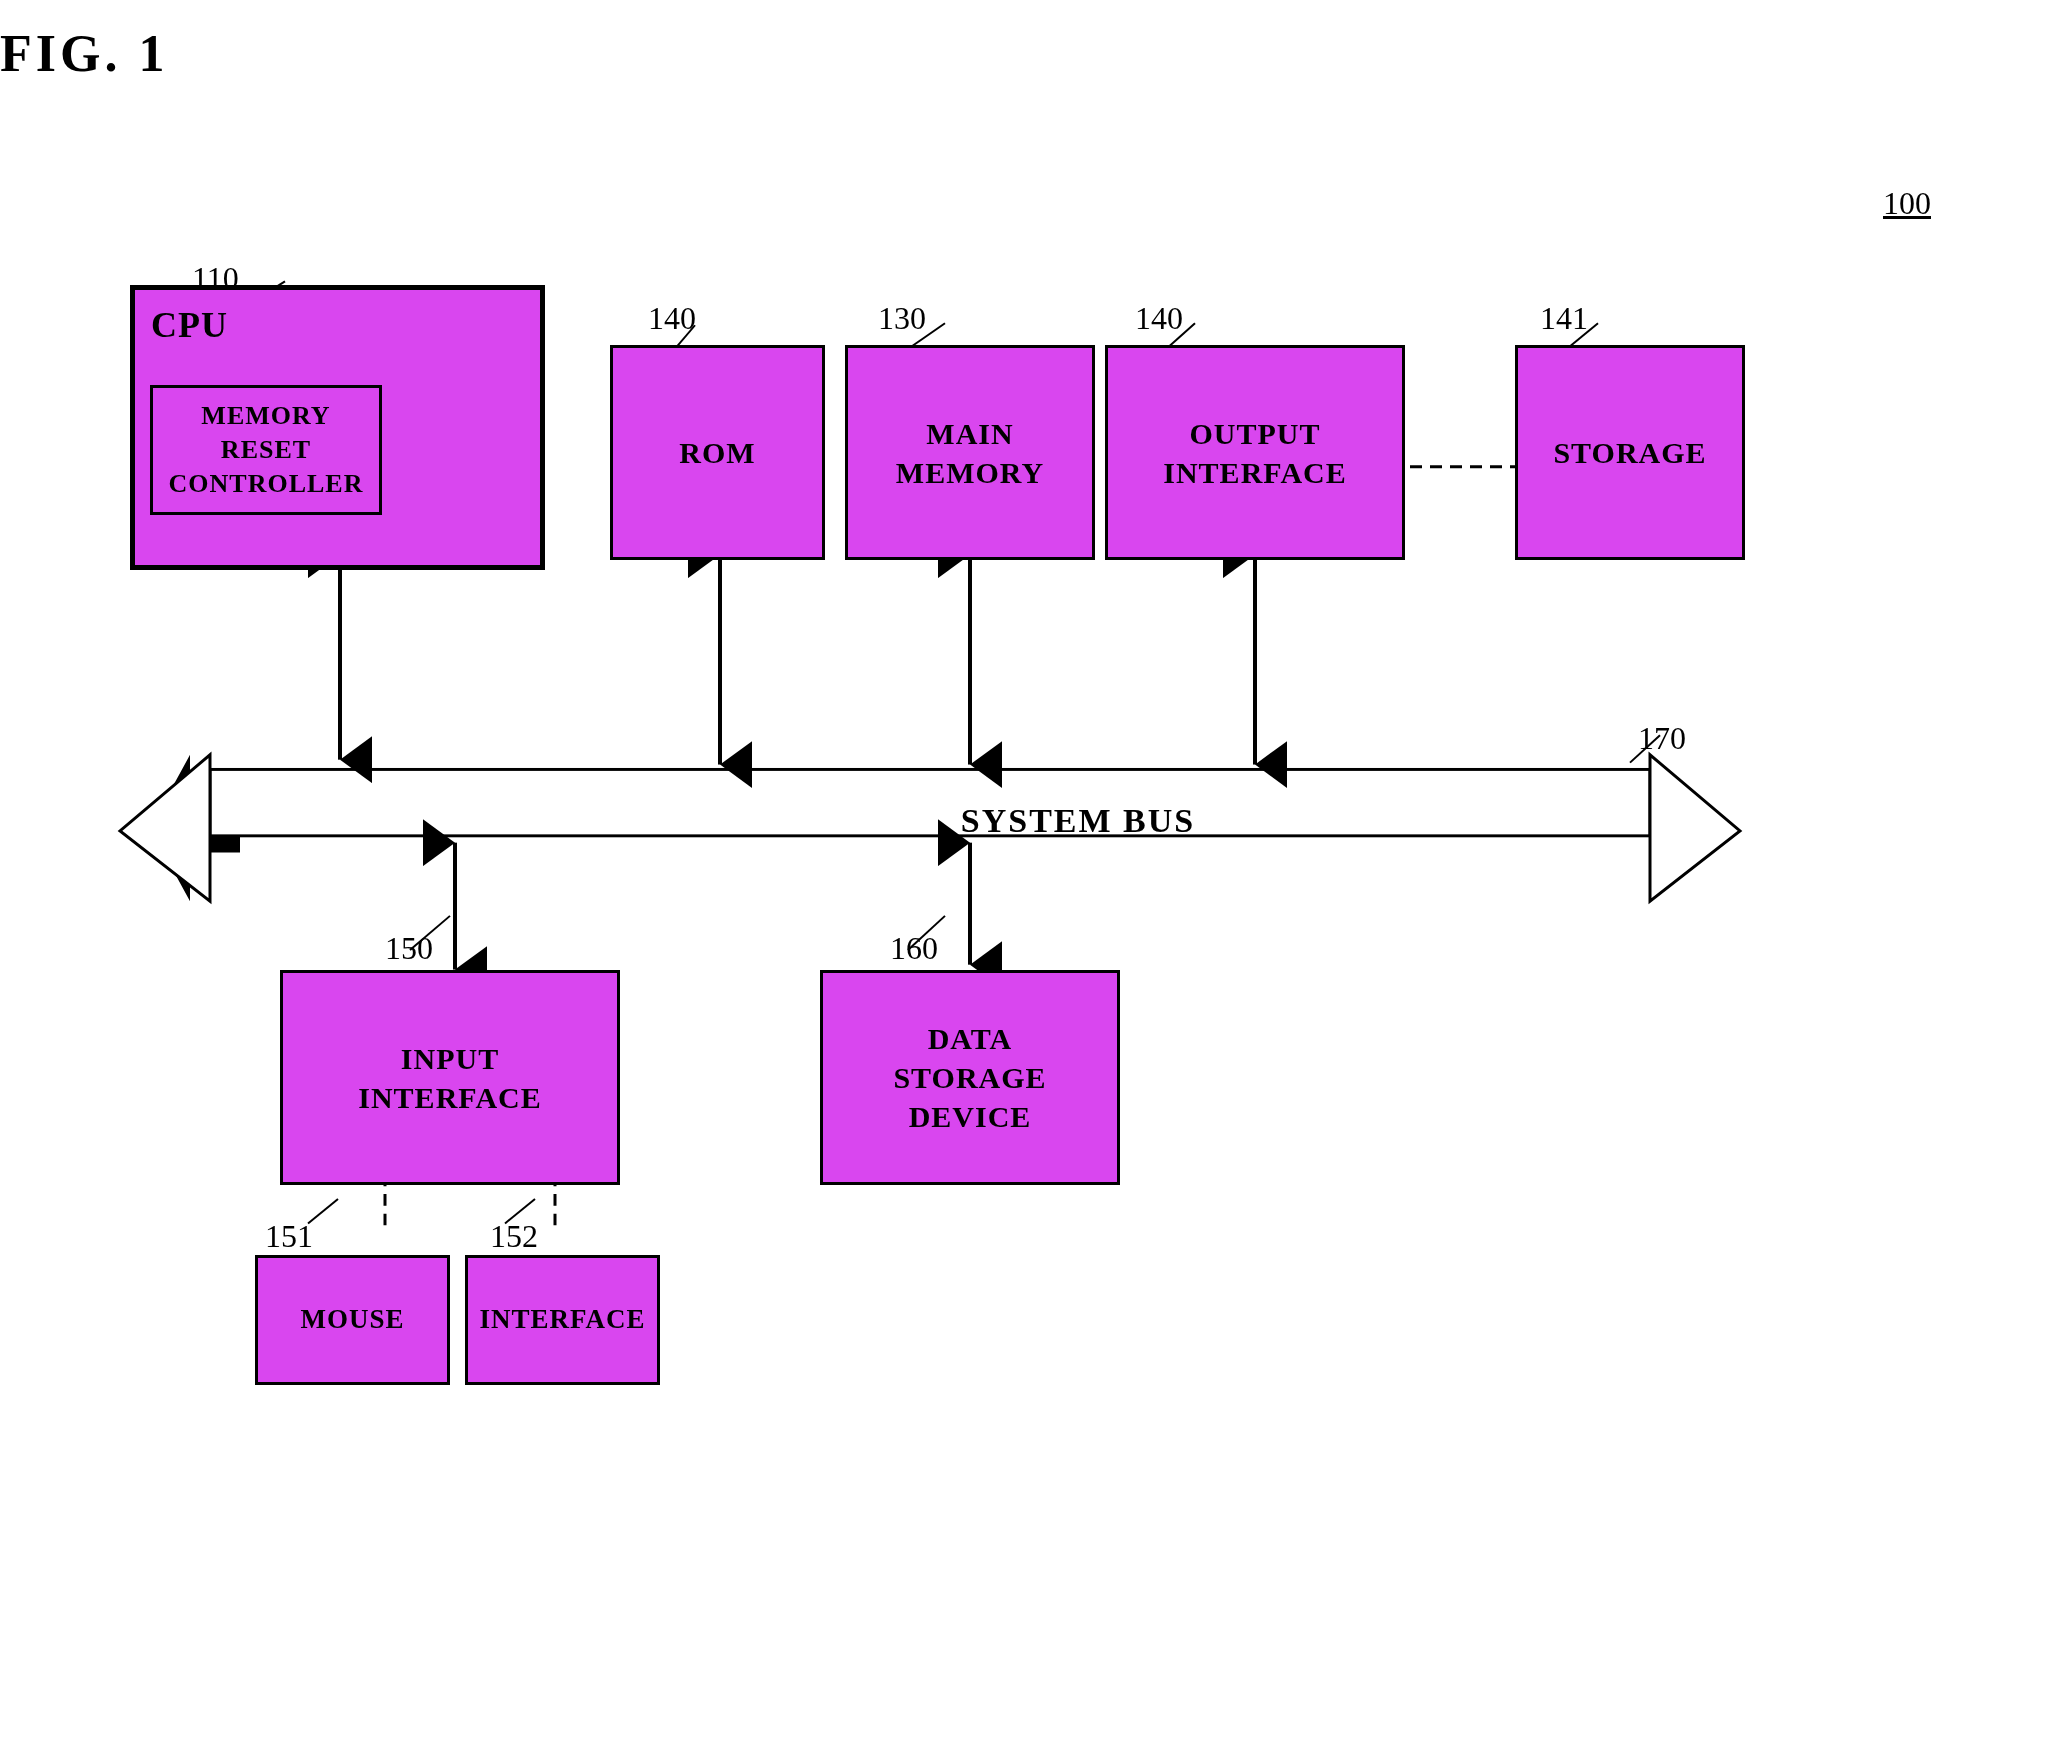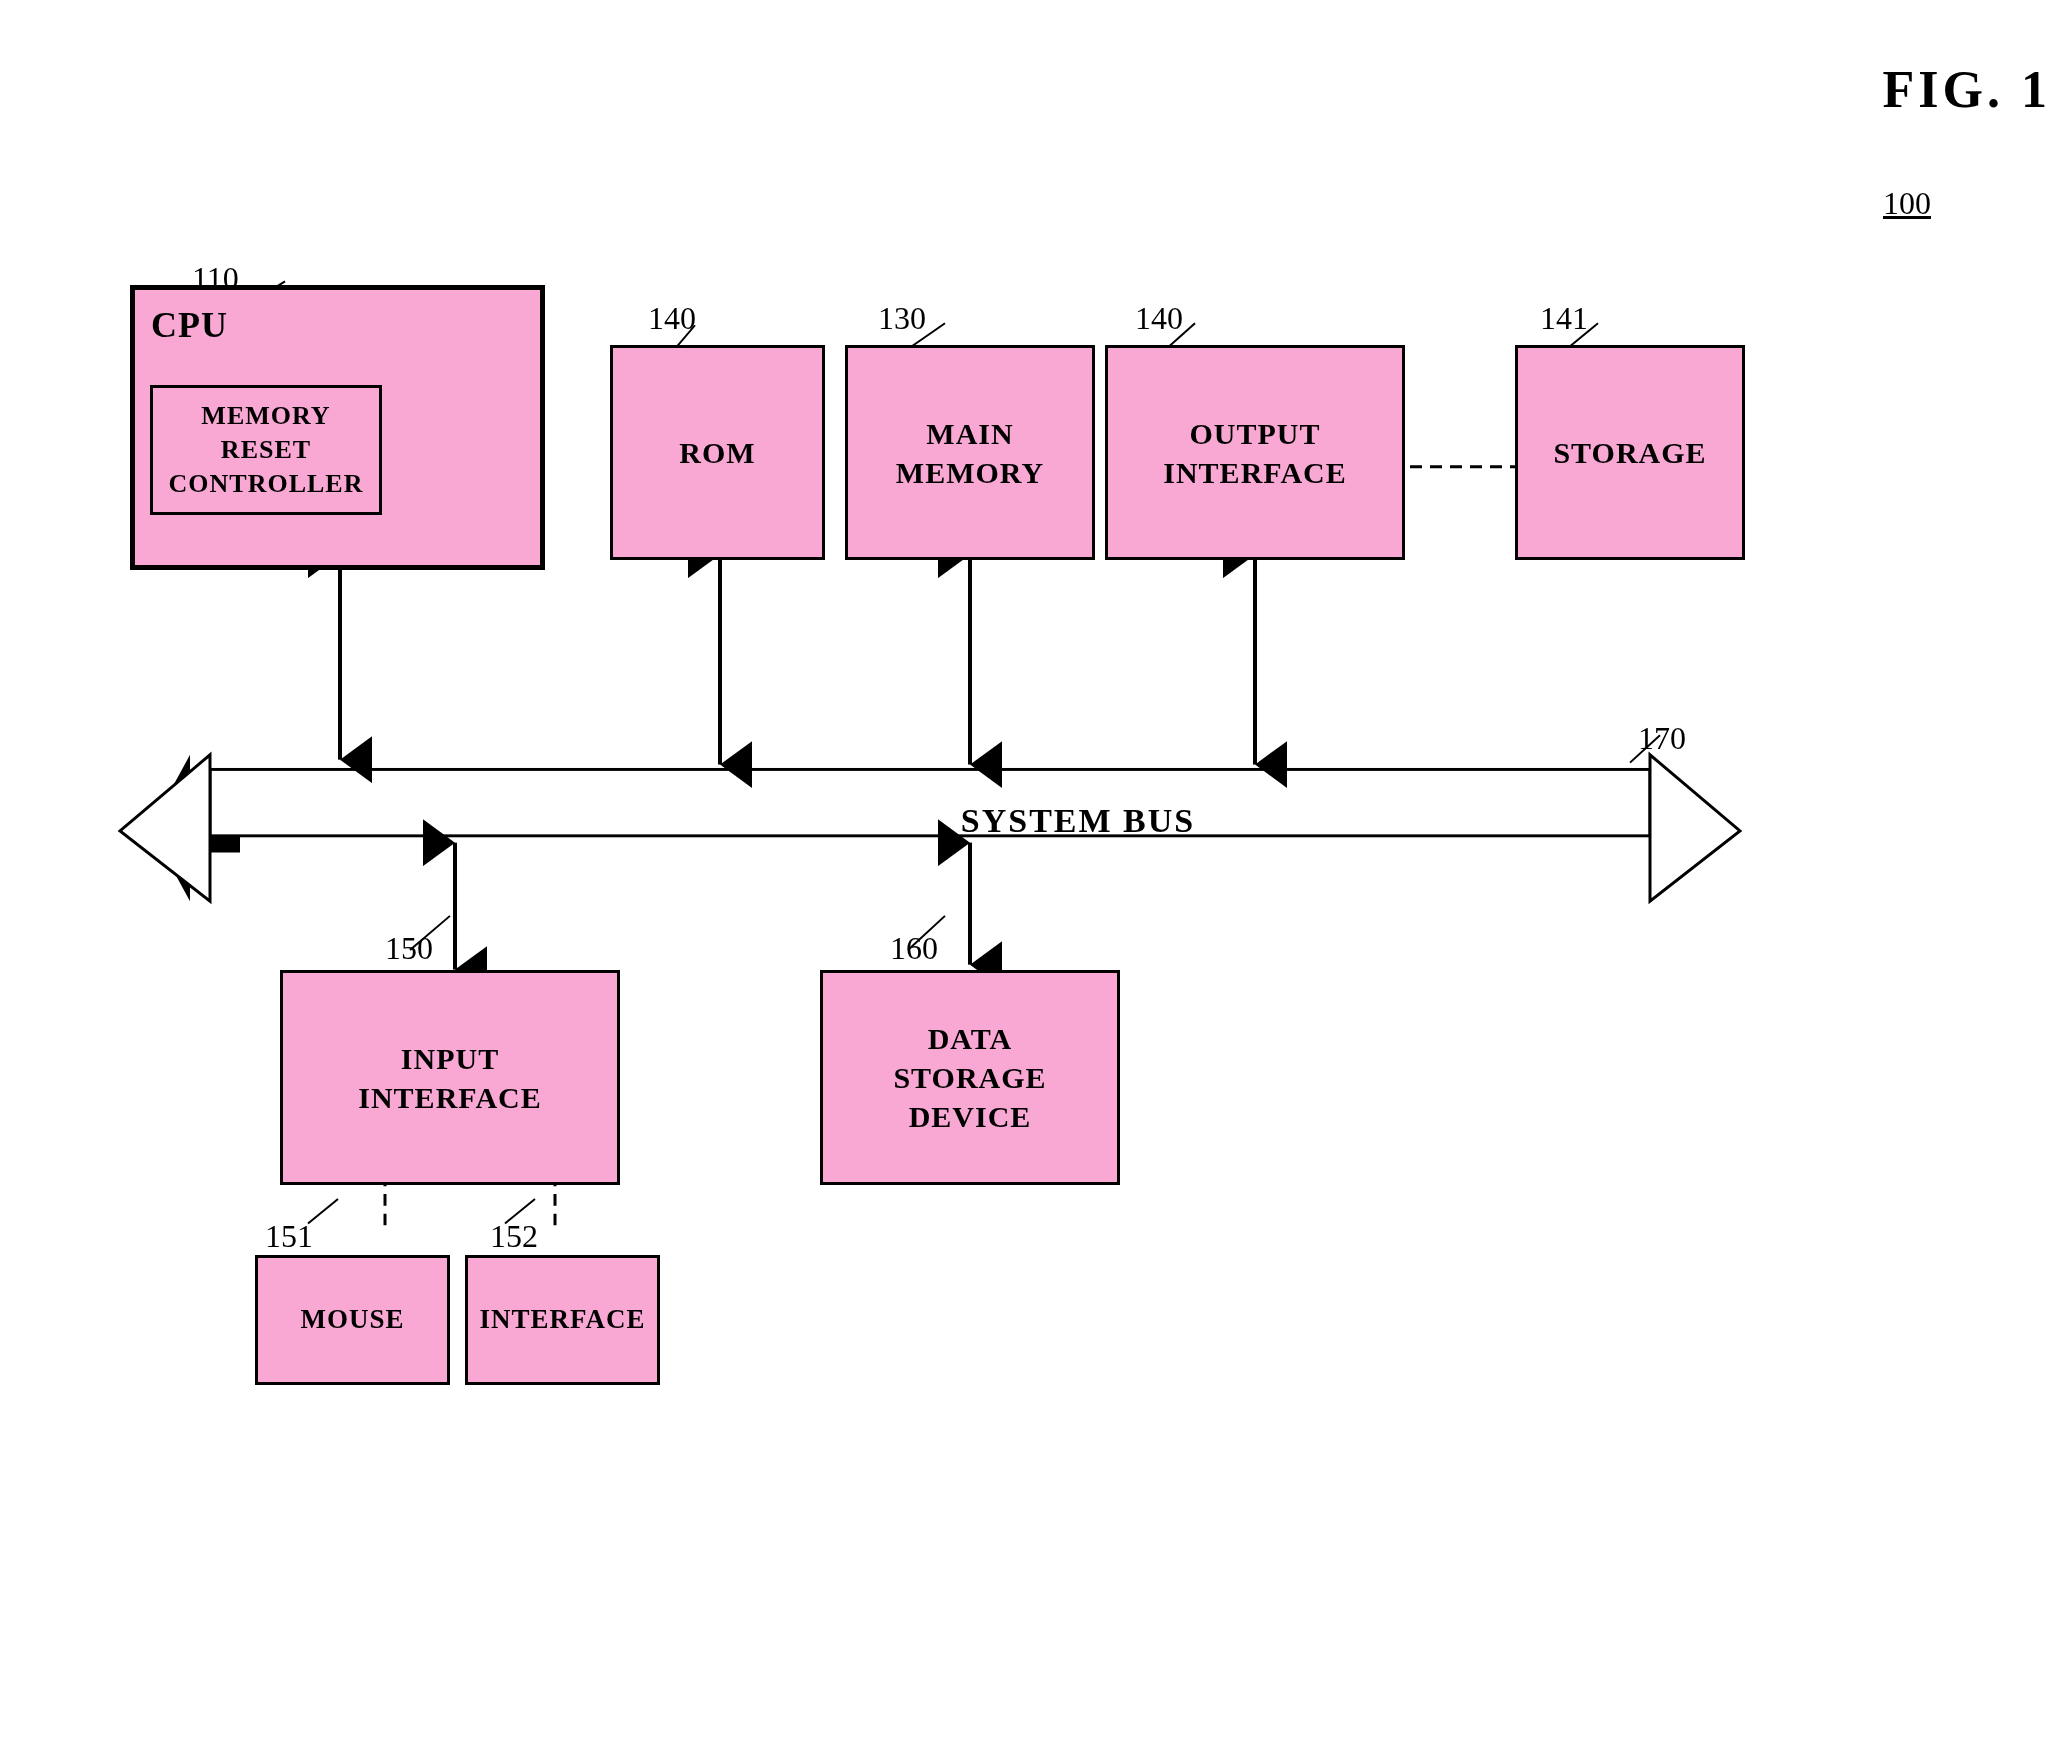--- a/index.html
+++ b/index.html
@@ -6,26 +6,25 @@
     body {
       background: #fff;
       font-family: 'Times New Roman', Times, serif;
       width: 2051px;
       height: 1752px;
       position: relative;
       overflow: hidden;
     }
 
     .fig-title {
-      text-align: right;
+      text-align: left;
       font-size: 52px;
       font-weight: bold;
-      padding-top: 60px;
+      padding-top: 24px;
       letter-spacing: 4px;
-      margin-left: 36px;
     }
 
     .diagram-container {
       position: absolute;
       top: 130px;
       left: 100px;
       right: 100px;
       bottom: 60px;
     }
 
@@ -36,21 +35,21 @@
       font-weight: normal;
     }
     .ref-label.underline {
       text-decoration: underline;
     }
 
     
     .box {
       position: absolute;
       border: 3px solid #000;
-      background: #f9a8d4;
+      background: #d946ef;
       display: flex;
       align-items: center;
       justify-content: center;
       text-align: center;
       font-size: 30px;
       font-weight: bold;
       letter-spacing: 1px;
       line-height: 1.3;
     }
 

